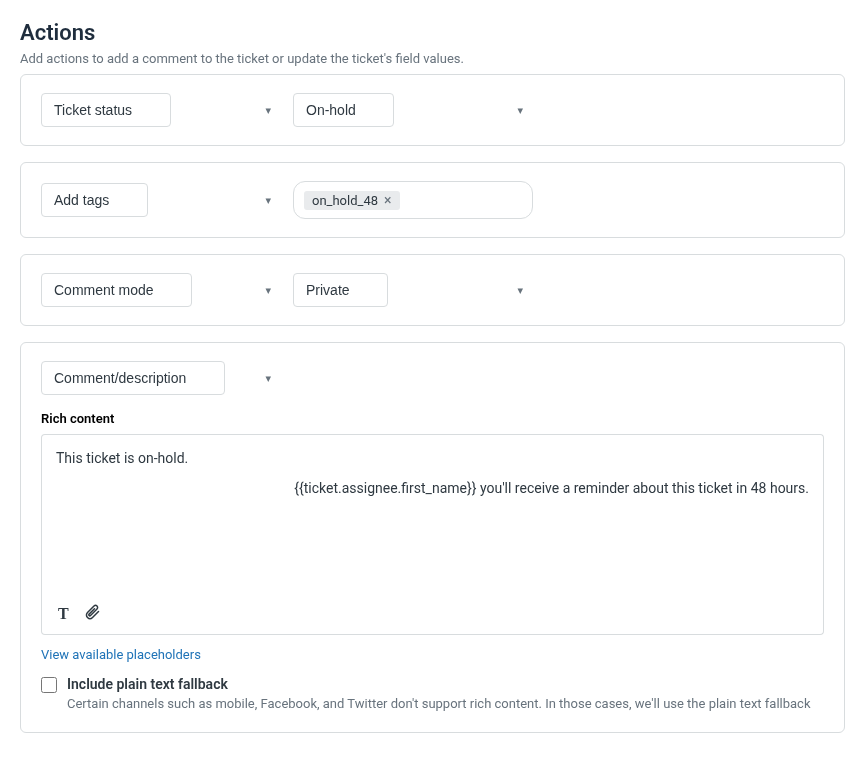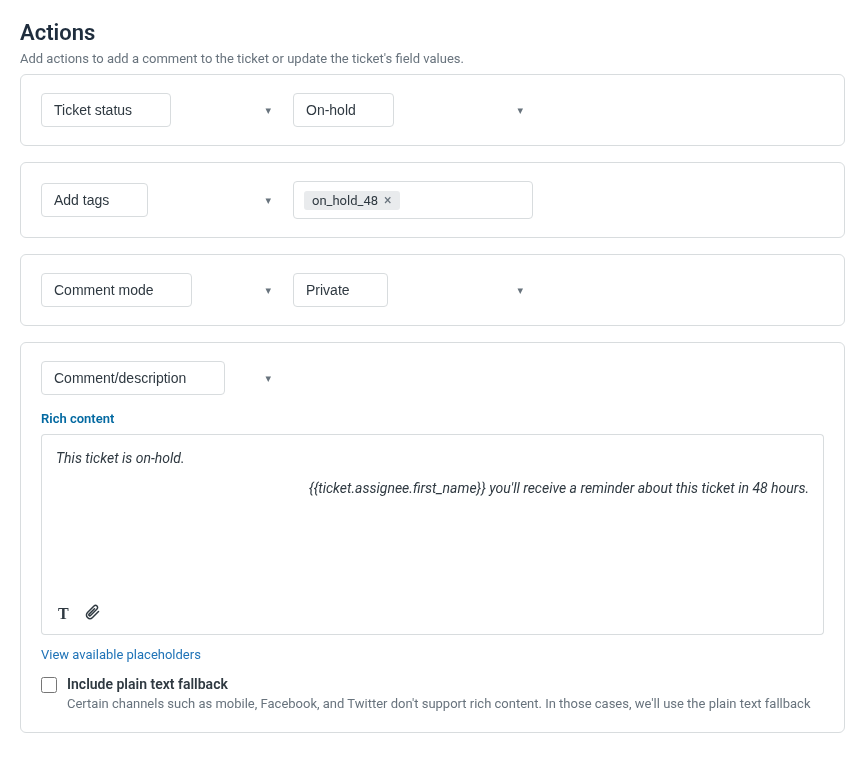--- a/index.html
+++ b/index.html
@@ -80,21 +80,21 @@
     .select-value {
       width: 240px;
     }
 
     .tags-container {
       display: flex;
       align-items: center;
       flex-wrap: wrap;
       gap: 4px;
       border: 1px solid #d8dcde;
-      border-radius: 4px;
+      border-radius: 12px;
       padding: 6px 10px;
       min-width: 240px;
       min-height: 38px;
       background: #fff;
     }
 
     .tag-badge {
       display: inline-flex;
       align-items: center;
       background: #e9ebed;
@@ -109,35 +109,34 @@
       cursor: pointer;
       font-size: 14px;
       color: #68737d;
       font-weight: normal;
       line-height: 1;
     }
 
     .rich-content-label {
       font-size: 13px;
       font-weight: 600;
-      color: #0369a1;
+      color: #000000;
       margin-bottom: 8px;
     }
 
     .rich-text-area {
       border: 1px solid #d8dcde;
       border-radius: 4px;
       padding: 12px 14px;
       min-height: 160px;
       font-size: 14px;
       color: #2f3941;
       line-height: 1.6;
       background: #fff;
       cursor: text;
-      font-style: italic;
     }
 
     .rich-text-area p {
       margin-bottom: 8px;
     }
 
     .rich-text-area p:last-child {
       margin-bottom: 0;
       text-align: right;
     }

